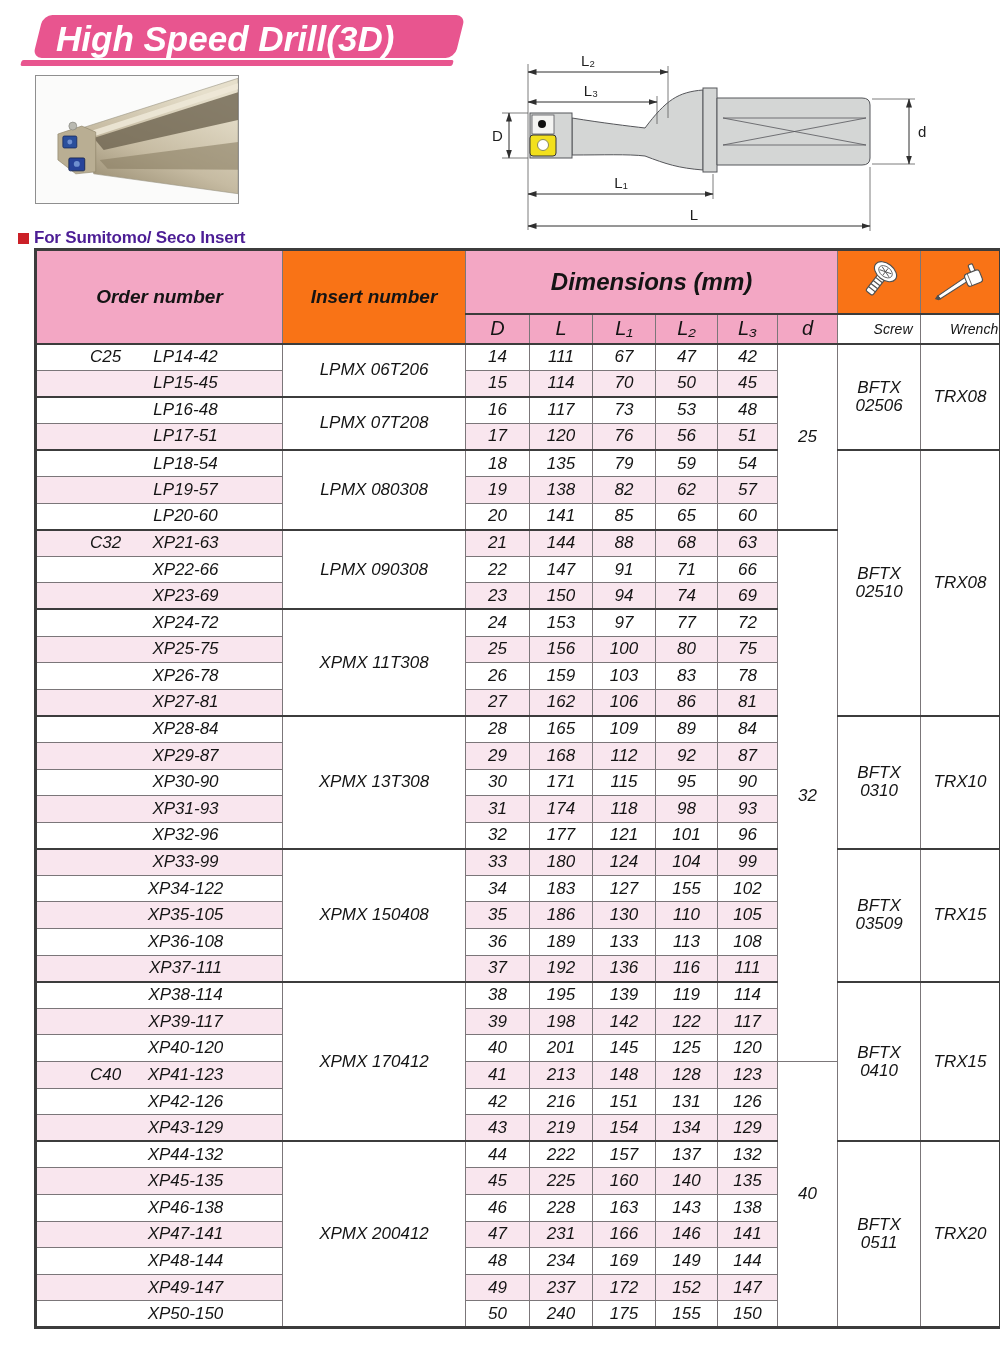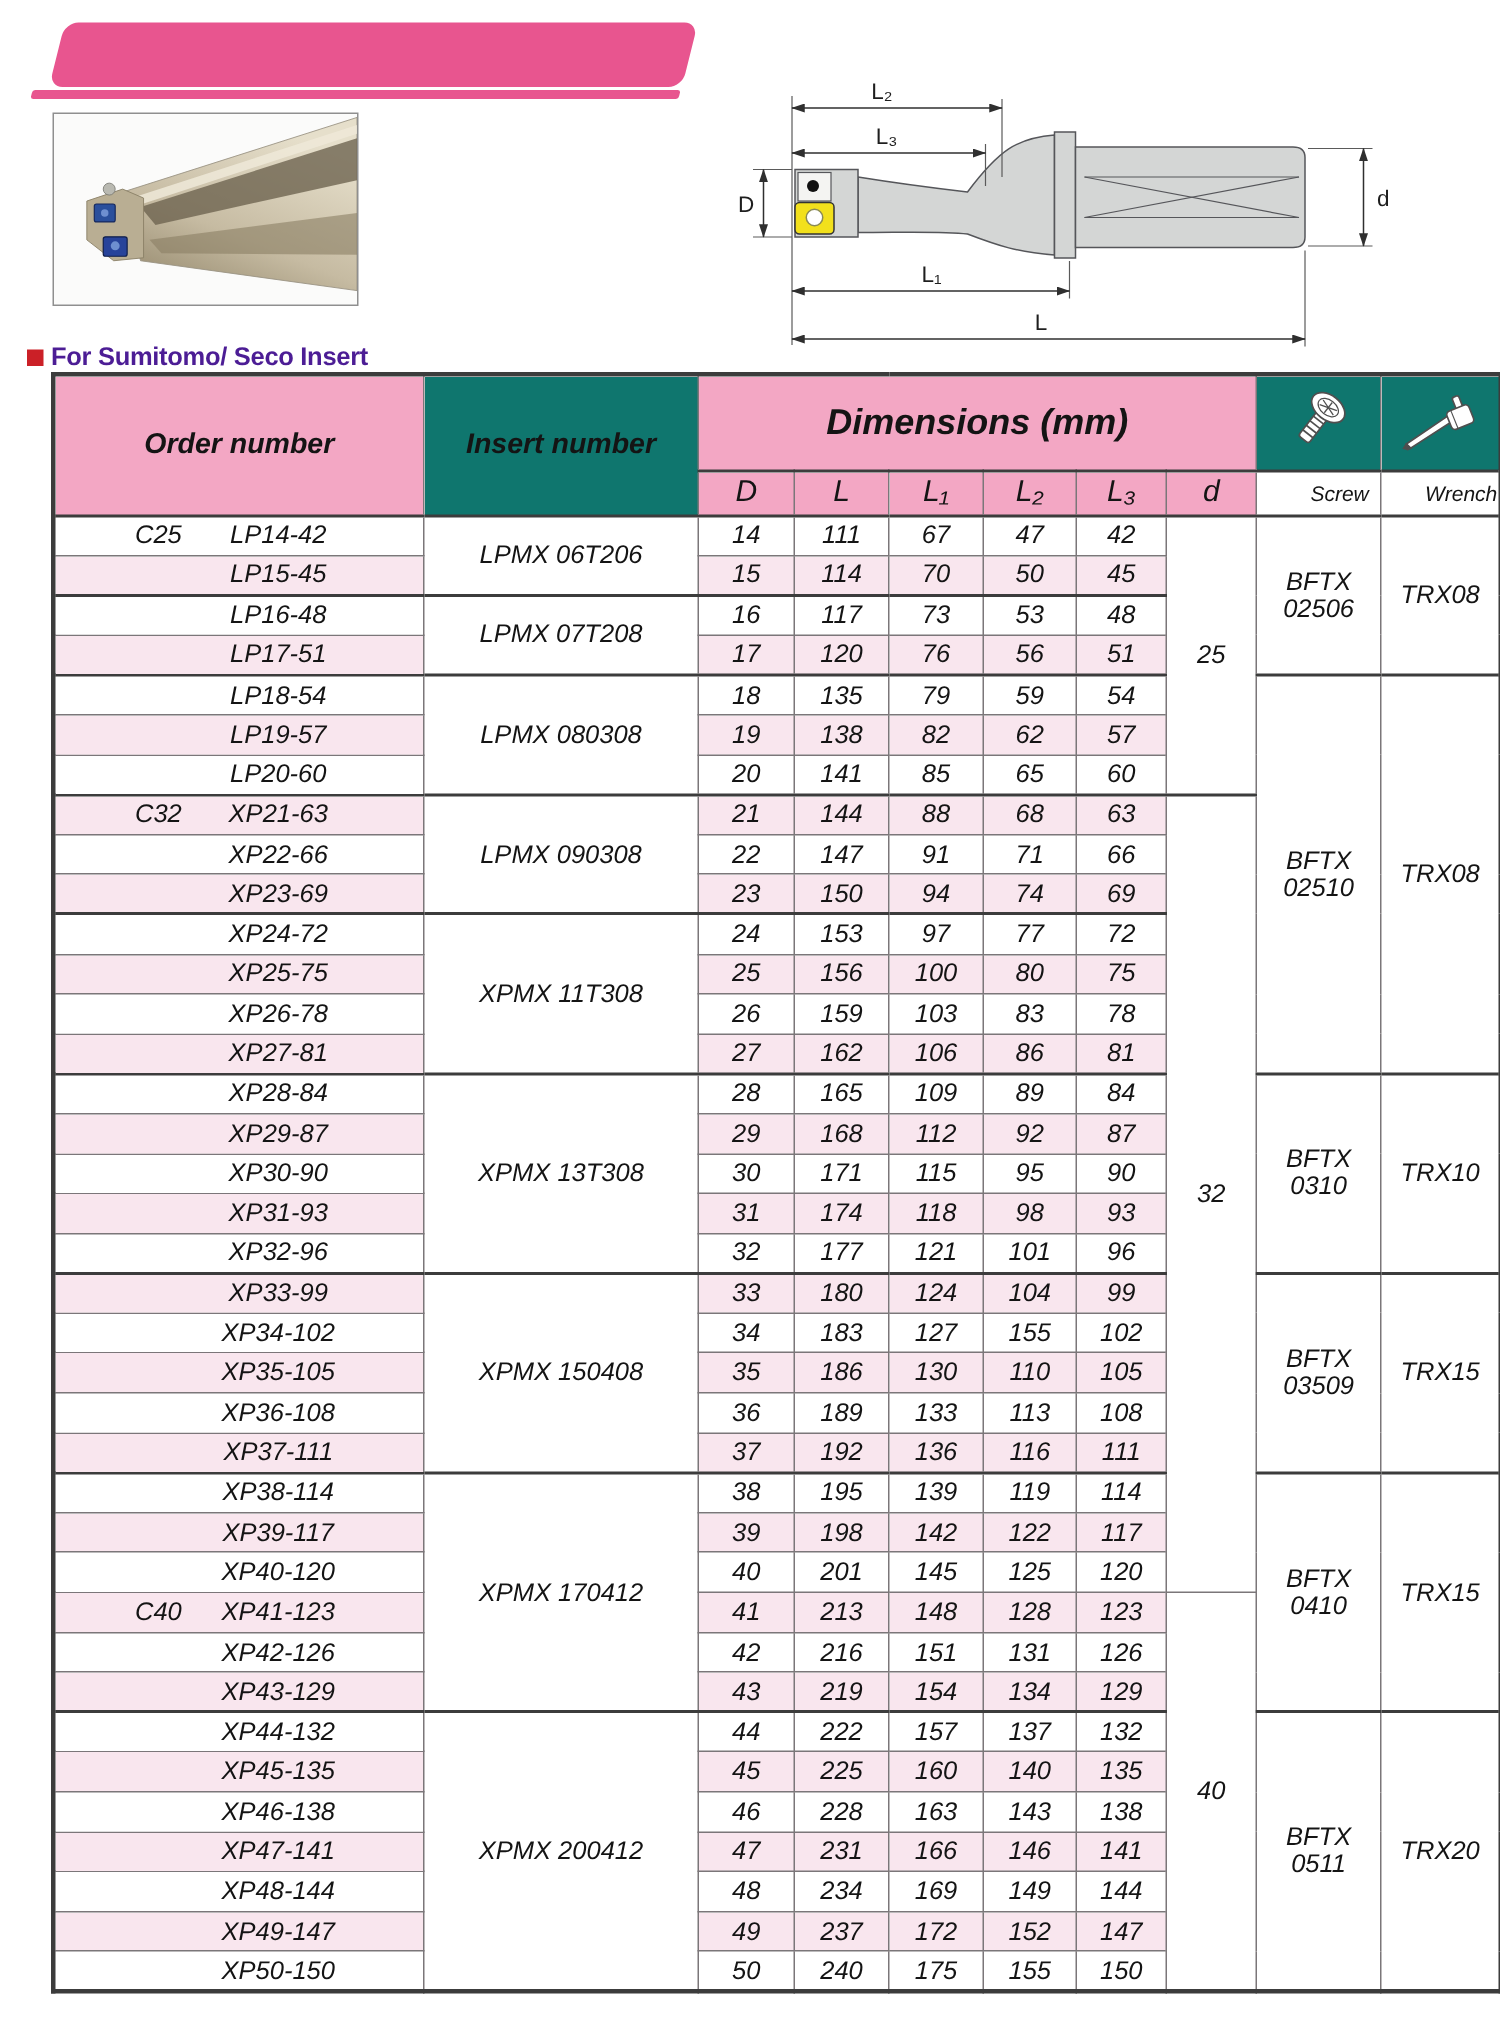--- a/index.html
+++ b/index.html
@@ -46,39 +46,40 @@
 
   
   table.spec{position:absolute;left:34px;top:248px;width:965px;
     border-collapse:collapse;table-layout:fixed;border:3px solid var(--line-dark);font-style:italic;}
   .spec th,.spec td{border:1px solid var(--line-thin);text-align:center;
     vertical-align:middle;padding:0;color:#141414;overflow:hidden;}
   .spec thead th{border-bottom:2px solid var(--line-dark);}
   .spec thead tr.h1 th{height:64px;}
   .spec thead tr.h2 th{height:30px;}
   th.hpink{background:var(--header-pink);font-size:19px;font-weight:bold;}
-  th.hwhite{background:#0f766e;}
+  th.hwhite{background:#f97316;}
   th.subcol{background:var(--header-pink);font-size:20px;font-weight:normal;}
   th.toollabel{background:#fff;font-size:14px;font-weight:normal;padding-left:28px;}
   .spec tbody td{height:26.6px;font-size:17px;line-height:1.05;background:#fff;}
   .spec tbody tr.gstart td{border-top:2px solid var(--line-dark);}
   td.c-order{position:relative;padding-left:52px;font-size:17px;}
   td.c-order .prefix{position:absolute;left:53px;top:50%;transform:translateY(-50%);}
   td.c-insert{font-size:16px;}
   tr.alt td.c-order,tr.alt td.c-dim{background:var(--row-pink);}
   td.c-screw{line-height:21px;}
   .icon-wrap{display:flex;justify-content:center;align-items:center;height:100%;}
 </style>
 </head>
 <body>
 
 <div class="page">
 
   <div class="banner"></div>
   <div class="banner-under"></div>
+  <div class="banner-text">High Speed Drill(3D)</div>
 
   <div class="photo">
     <svg viewBox="0 0 203 127">
       <defs>
         <linearGradient id="gbody" x1="0" y1="1" x2="0.55" y2="0">
           <stop offset="0" stop-color="#8E8266"></stop>
           <stop offset="0.45" stop-color="#C6BBA2"></stop>
           <stop offset="1" stop-color="#E6DFCB"></stop>
         </linearGradient>
       </defs>
@@ -384,21 +385,21 @@
           <td class="c-insert" rowspan="5">XPMX 150408</td>
           <td class="c-dim">33</td>
           <td class="c-dim">180</td>
           <td class="c-dim">124</td>
           <td class="c-dim">104</td>
           <td class="c-dim">99</td>
           <td class="c-screw" rowspan="5">BFTX<br>03509</td>
           <td class="c-wrench" rowspan="5">TRX15</td>
         </tr>
         <tr>
-          <td class="c-order"><span>XP34-102</span></td>
+          <td class="c-order"><span>XP34-122</span></td>
           <td class="c-dim">34</td>
           <td class="c-dim">183</td>
           <td class="c-dim">127</td>
           <td class="c-dim">155</td>
           <td class="c-dim">102</td>
         </tr>
         <tr class="alt">
           <td class="c-order"><span>XP35-105</span></td>
           <td class="c-dim">35</td>
           <td class="c-dim">186</td>

